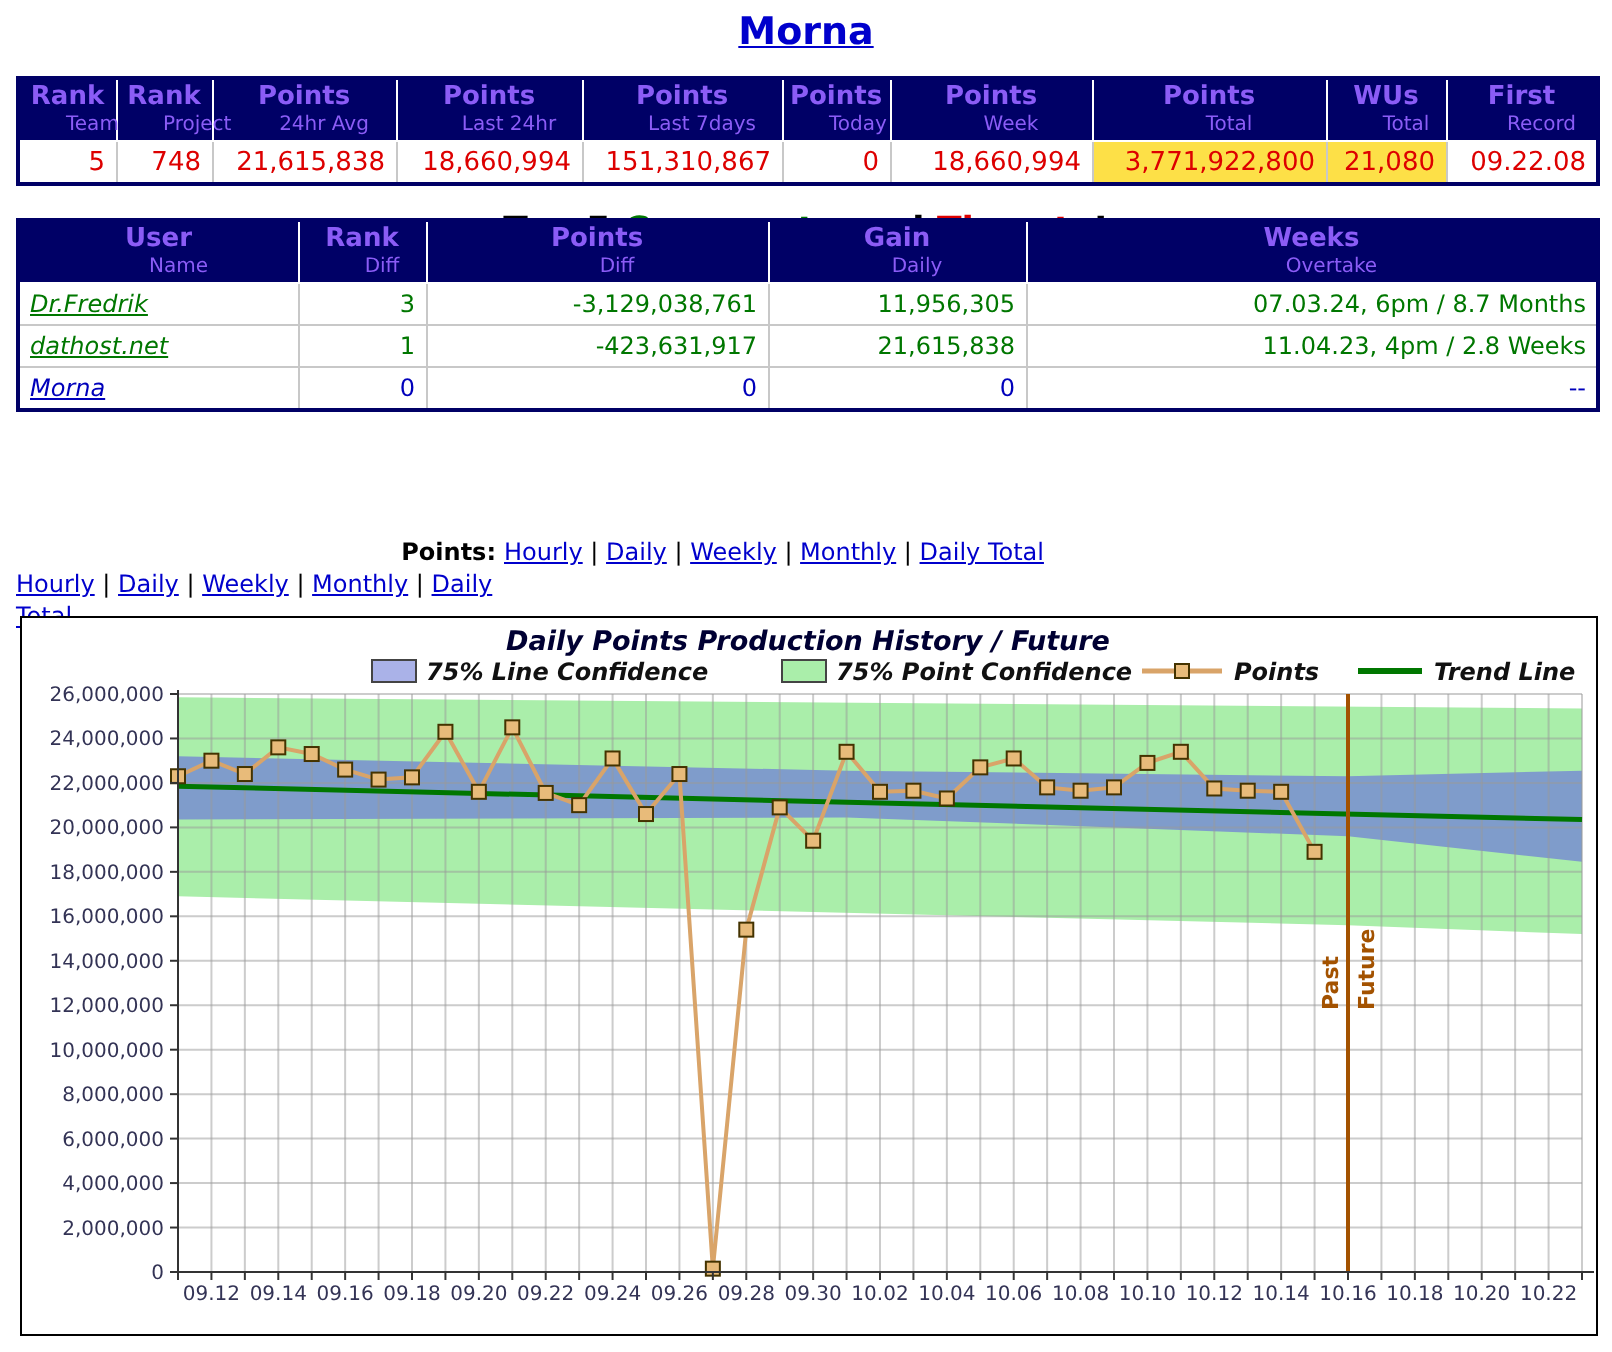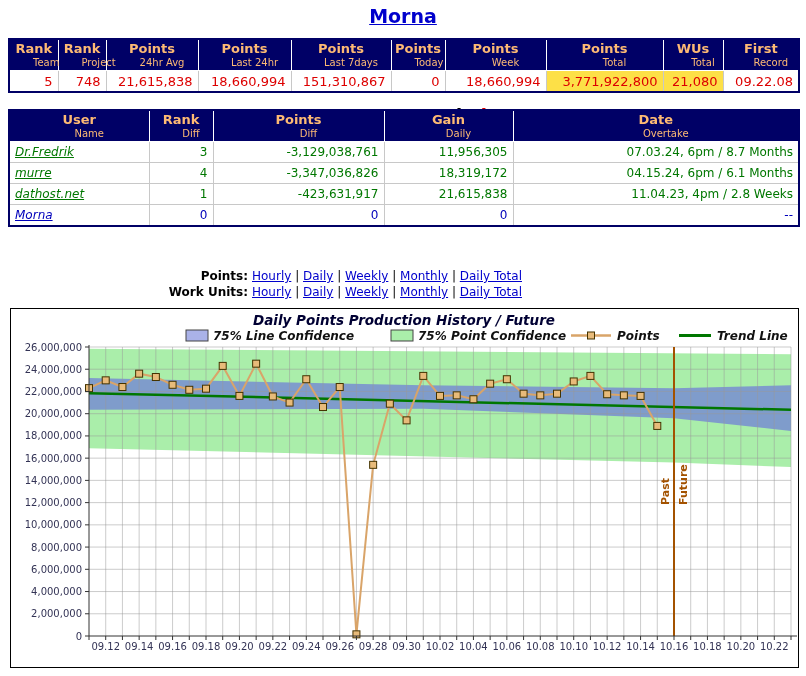--- a/index.html
+++ b/index.html
@@ -5,21 +5,21 @@
   html,body { margin:0; padding:0; background:#fff; }
   body { width:806px; height:676px; position:relative; font-family:"DejaVu Sans","Liberation Sans",sans-serif; }
   .abs { position:absolute; }
 
   
   #title-wrap { top:5px; left:0; width:806px; text-align:center; }
   #title-link { color:#0000cc; font-size:19px; font-weight:bold; text-decoration:underline; }
 
   
   table.stats { border-collapse:collapse; border:2px solid #000066; table-layout:fixed; width:790px; background:#fff; }
-  table.stats th { background:#000066; color:#fdba74; border:1px solid #ffffff; padding:2px 3px; line-height:1.15; text-align:center; vertical-align:middle; }
+  table.stats th { background:#000066; color:#8b5cf6; border:1px solid #ffffff; padding:2px 3px; line-height:1.15; text-align:center; vertical-align:middle; }
   table.stats th .main { display:block; font-size:13px; font-weight:bold; }
   table.stats th .sub  { display:block; font-size:10px; font-weight:normal;margin-left:20px; }
   table.stats td { border:1px solid #c8c8c8; background:#ffffff; padding:2px 5px; height:16px; overflow:hidden; white-space:nowrap; }
   #summary-table { top:38px; left:8px; }
   #summary-table td { color:#dd0000; text-align:right; font-size:13px; }
   #summary-table td.hl { background:#fde047; }
 
   #conquest-heading { top:105px; left:0; width:806px; text-align:center; font-size:18px; font-weight:bold; color:#000; }
   #conquest-heading .green { color:#007700; }
   #conquest-heading .red { color:#dd0000; }
@@ -143,39 +143,32 @@
         </th>
         <th>
           <span class="main">Points</span>
           <span class="sub">Diff</span>
         </th>
         <th>
           <span class="main">Gain</span>
           <span class="sub">Daily</span>
         </th>
         <th>
-          <span class="main">Date</span>
+          <span class="main">Weeks</span>
           <span class="sub">Overtake</span>
         </th>
       </tr>
     </thead>
   <tbody>
       <tr class="conquest">
         <td class="user"><a href="#">Dr.Fredrik</a></td>
         <td>3</td>
         <td>-3,129,038,761</td>
         <td>11,956,305</td>
         <td>07.03.24, 6pm / 8.7 Months</td>
-      </tr>
-      <tr class="conquest">
-        <td class="user"><a href="#">murre</a></td>
-        <td>4</td>
-        <td>-3,347,036,826</td>
-        <td>18,319,172</td>
-        <td>04.15.24, 6pm / 6.1 Months</td>
       </tr>
       <tr class="conquest">
         <td class="user"><a href="#">dathost.net</a></td>
         <td>1</td>
         <td>-423,631,917</td>
         <td>21,615,838</td>
         <td>11.04.23, 4pm / 2.8 Weeks</td>
       </tr>
       <tr class="self">
         <td class="user"><a href="#">Morna</a></td>
@@ -193,21 +186,20 @@
       <col style="width:286px">
     </colgroup>
   </table>
 
 <div class="abs" id="history-links">
     <div class="linkrow">
       <span class="lbl">Points:</span>
       <span class="lnks"><a href="#">Hourly</a> | <a href="#">Daily</a> | <a href="#">Weekly</a> | <a href="#">Monthly</a> | <a href="#">Daily Total</a></span>
     </div>
     <div class="linkrow">
-      <span class="lbl">Work Units:</span>
       <span class="lnks"><a href="#">Hourly</a> | <a href="#">Daily</a> | <a href="#">Weekly</a> | <a href="#">Monthly</a> | <a href="#">Daily Total</a></span>
     </div>
   </div>
 
 <div class="abs" id="chart-box">
   <svg id="chart-svg" width="787" height="358">
       <polygon points="78,39.667307692307695 780,45.225 780,158.04615384615386 663,153.60000000000002 78,139.14999999999998" fill="#aaeeaa"></polygon>
       <polygon points="78,69.12307692307692 412.28571428571433,76.34807692307692 663,79.12692307692308 780,76.34807692307692 780,121.92115384615386 663,109.13846153846154 412.28571428571433,99.69038461538462 78,100.80192307692309" fill="#7f9ccb"></polygon>
       <g stroke="#999999" stroke-opacity="0.5" stroke-width="1">
         <line x1="78" y1="304.7692307692308" x2="780" y2="304.7692307692308"></line>

